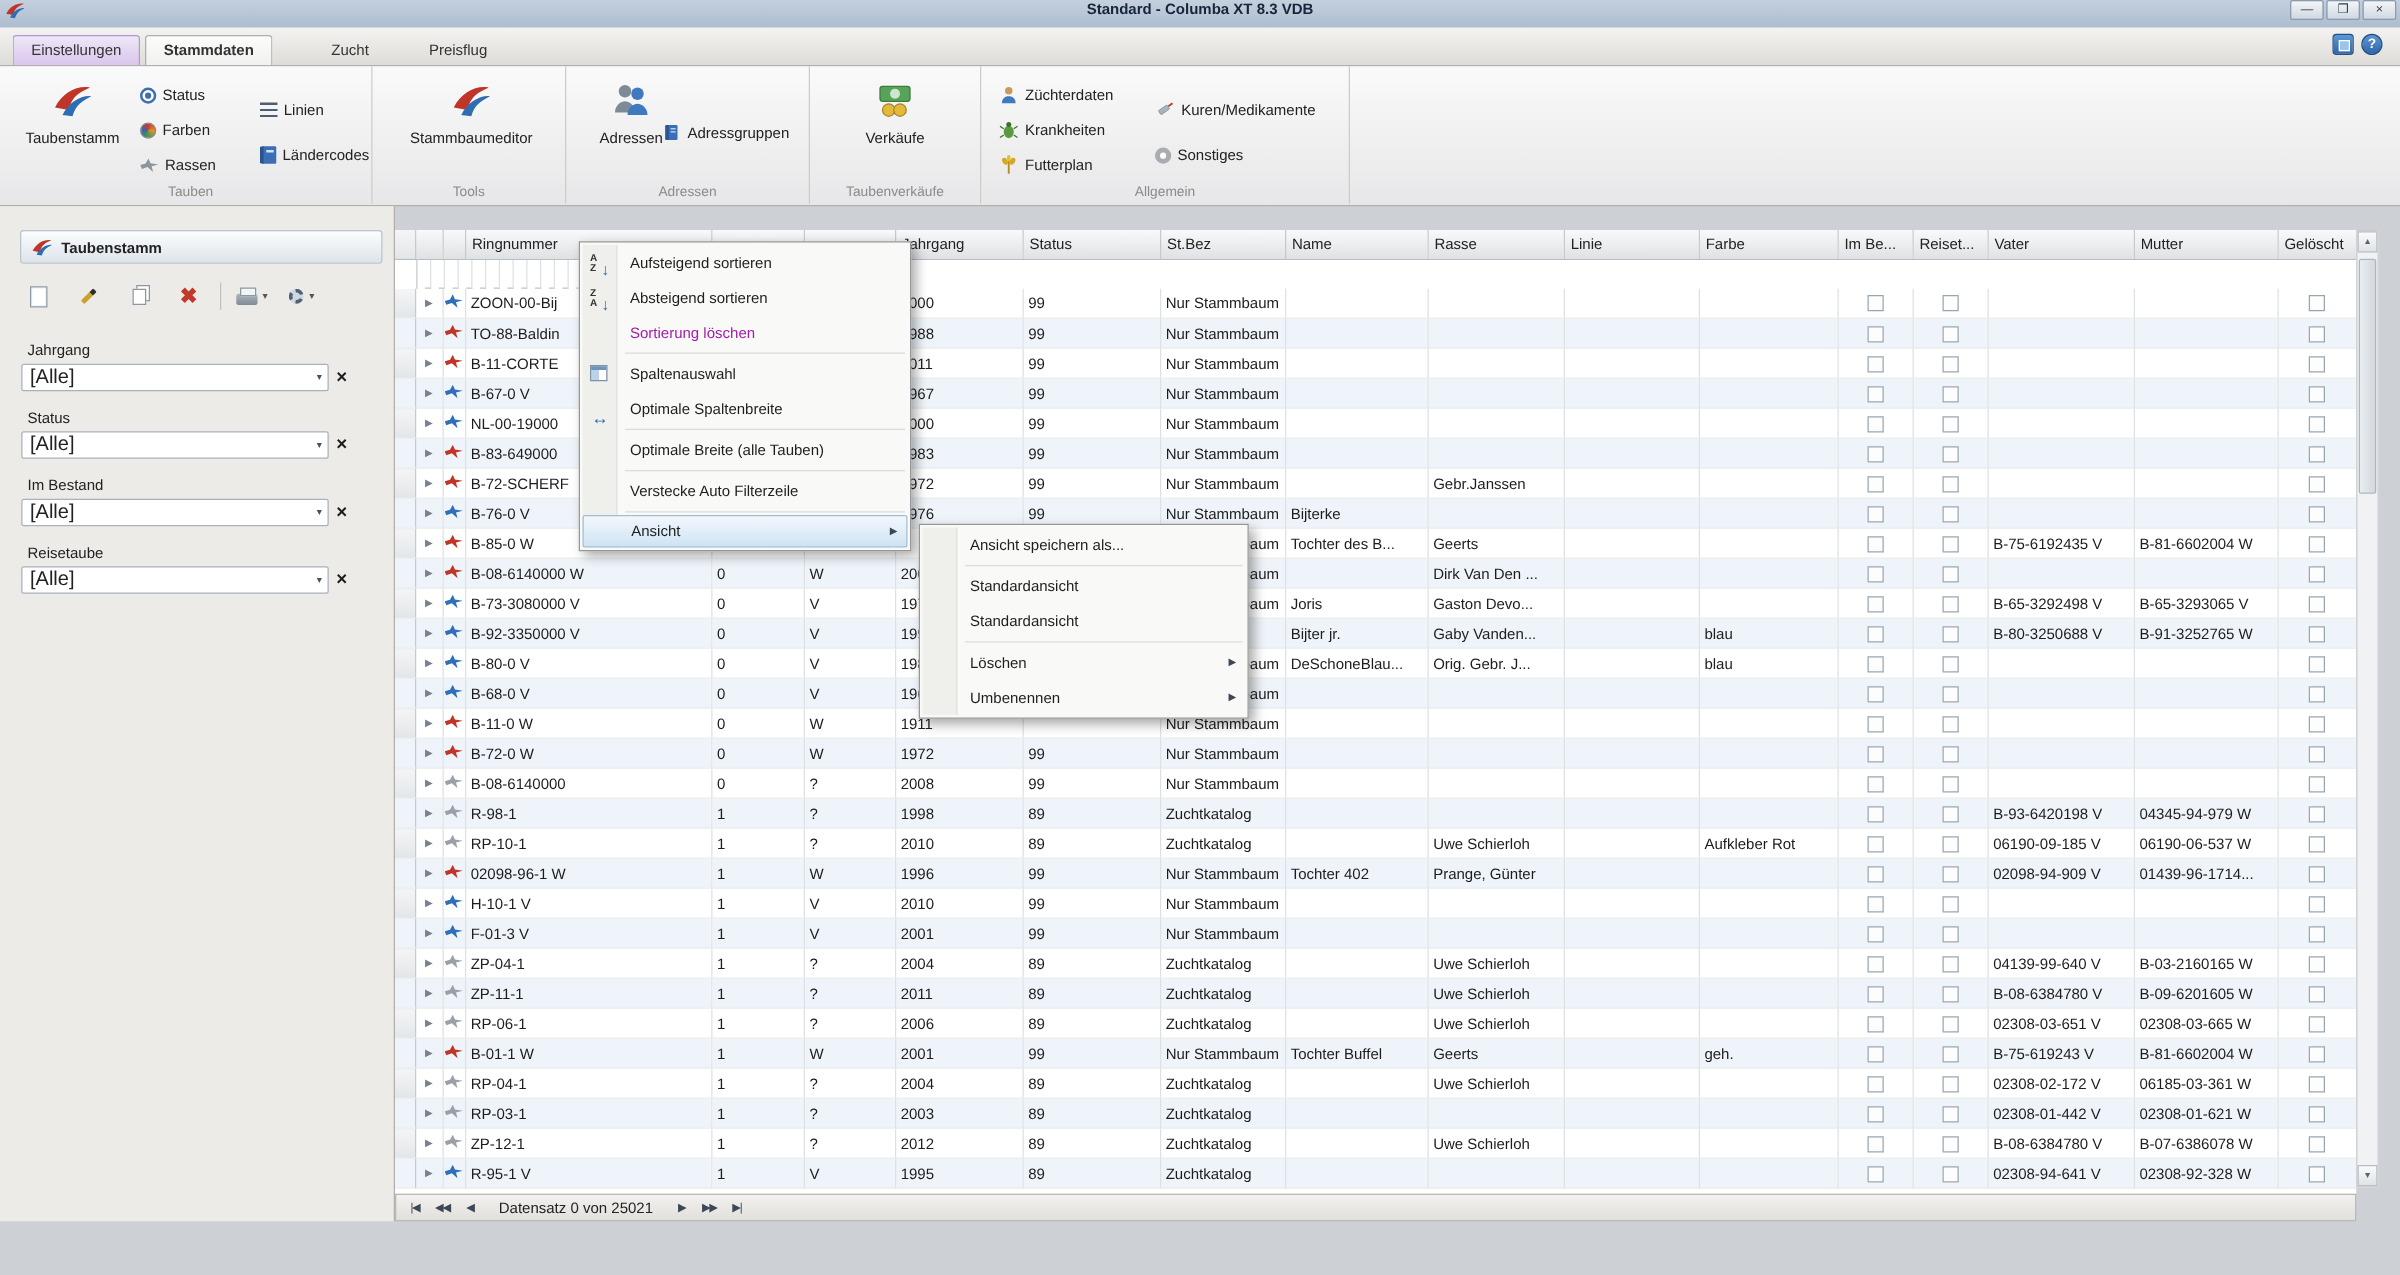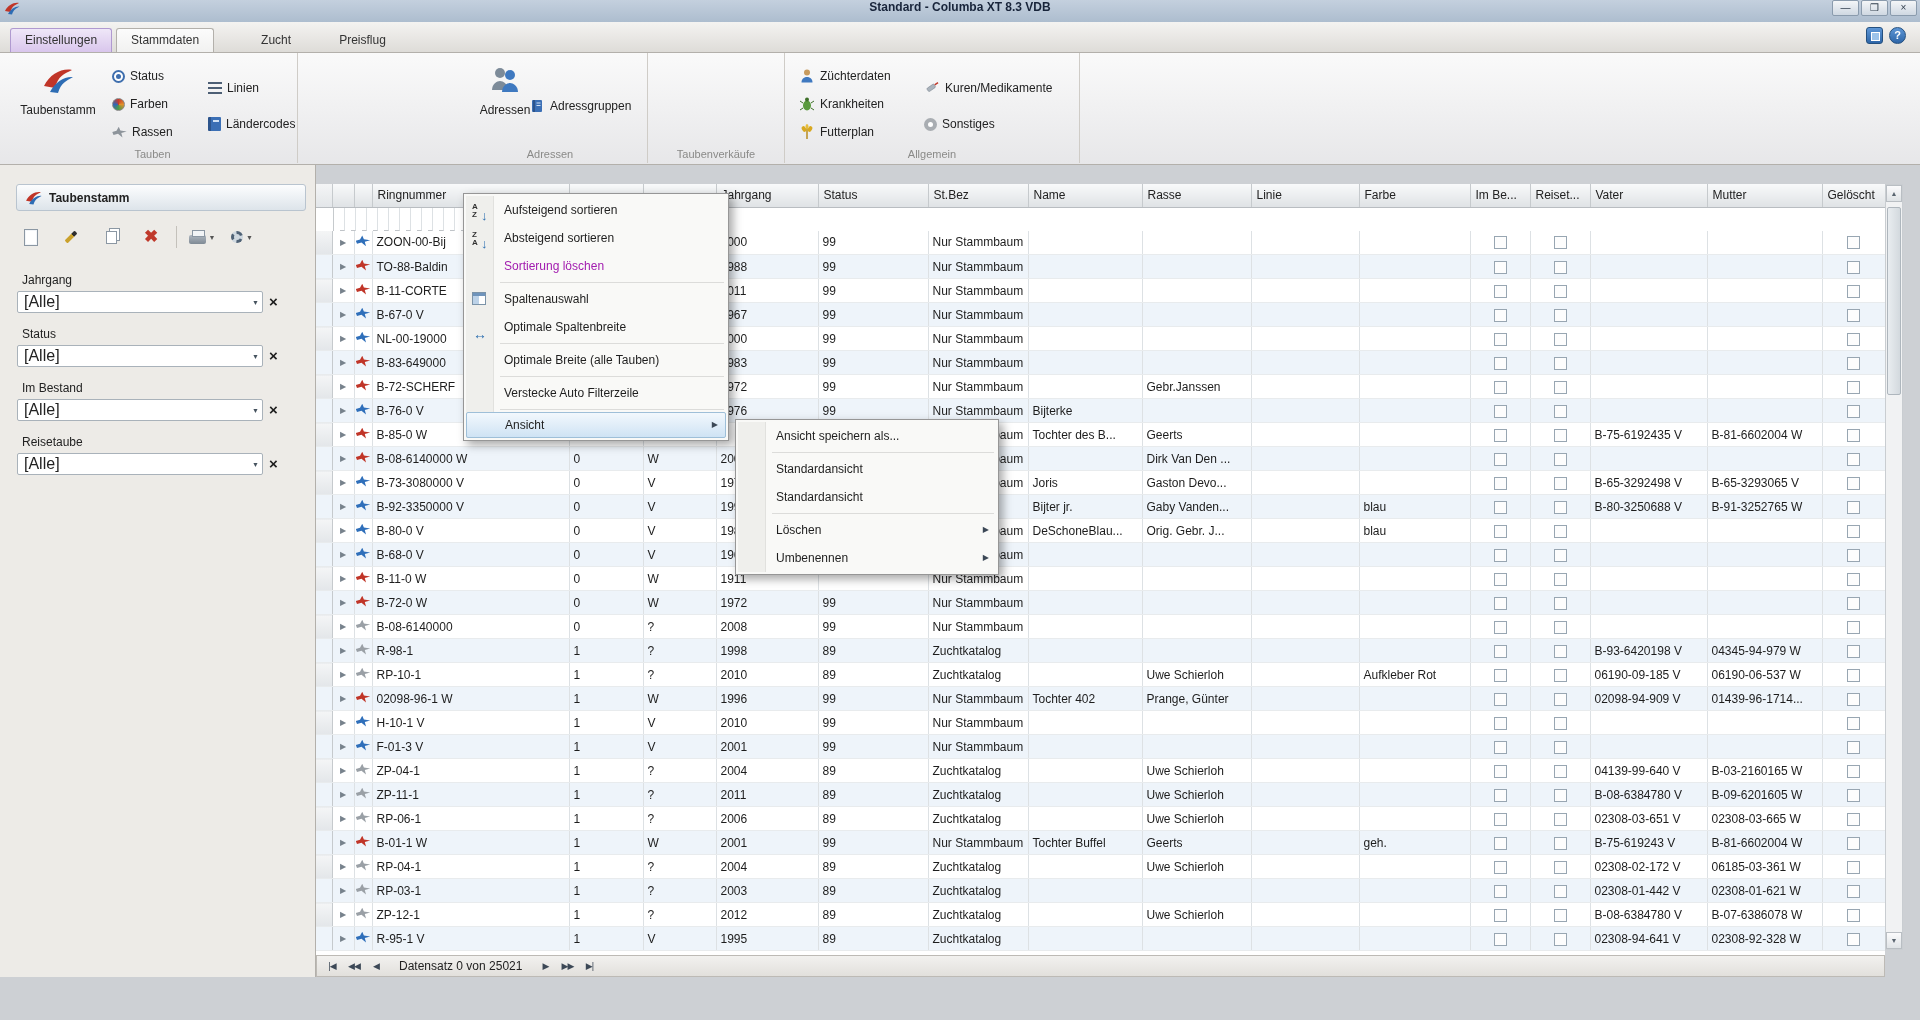--- a/index.html
+++ b/index.html
@@ -10,21 +10,21 @@
   .titlebar{position:absolute;left:0;top:0;right:0;height:38px;background:linear-gradient(#c4d0de,#9db0c4);display:flex;align-items:flex-start;border-bottom:1px solid #8496aa}
   .titlebar .logo{width:16px;height:16px;margin-left:4px}
   .titlebar .wtitle{position:absolute;left:0;right:0;text-align:center;font-weight:bold;font-size:12px;color:#18243a}
   .wbuttons{margin-left:auto;display:flex;gap:2px;margin-right:3px;z-index:2}
   .wbtn{width:27px;height:16px;background:linear-gradient(#f4f6f8,#cfd8e2);border:1px solid #8a9bad;border-radius:2px;font-size:10px;line-height:14px;text-align:center;color:#33404e}
 
   
   .tabrow{position:absolute;left:0;top:22px;right:0;height:31px;background:linear-gradient(#f4f3f1,#dedcd8);border-bottom:1px solid #b3b0ab;display:flex;align-items:flex-end}
   .tab{height:24px;line-height:22px;padding:0 14px;margin-right:4px;font-size:12px;color:#333;border:1px solid transparent;border-bottom:none;border-radius:3px 3px 0 0}
   .tab.skin{background:linear-gradient(#efe7f8,#d9c6ec);border-color:#b09ad0;margin-left:10px}
-  .tab.active{background:linear-gradient(#fcfcfc,#f1f1f0);border-color:#b3b0ab;font-weight:normal}
+  .tab.active{background:linear-gradient(#fcfcfc,#f1f1f0);border-color:#b3b0ab;font-weight:bold}
   .toprightbtns{position:absolute;right:14px;top:5px;display:flex;gap:6px}
   .skinbtn{width:17px;height:17px;border-radius:3px;background:linear-gradient(#5d96d6,#2e66a8);border:1px solid #24507f;position:relative}
   .skinbtn::after{content:"";position:absolute;left:4px;top:4px;width:7px;height:7px;border:1px solid #fff;background:#9cc3ea}
   .helpbtn{width:17px;height:17px;border-radius:50%;background:linear-gradient(#5d96d6,#2e66a8);border:1px solid #24507f;color:#fff;font-weight:bold;font-size:11px;text-align:center;line-height:15px}
 
   
   .ribbon{position:absolute;left:0;top:53px;right:0;height:112px;background:linear-gradient(#fafafa,#e7e7e9);border-bottom:1px solid #b3b0ab}
   .rgroup{position:absolute;top:0;height:110px;border-right:1px solid #cfccc7}
   .rgroup .caption{position:absolute;left:0;right:0;bottom:3px;text-align:center;font-size:11px;color:#8a8a88}
   .bigbtn{position:absolute;top:3px;width:92px;height:88px;display:flex;flex-direction:column;align-items:center;justify-content:flex-start;padding-top:8px;border-radius:3px}
@@ -217,38 +217,53 @@
       <span class="ic i-linien"></span>
       <span class="slabel">Linien</span>
     </div>
     <div class="smallbtn" style="left:196px;top:60px">
       <span class="ic i-book"></span>
       <span class="slabel">Ländercodes</span>
     </div>
     <div class="caption">Tauben</div>
   </div>
 
+  <div class="rgroup" style="left:298px;width:155px">
+    <div class="bigbtn" style="left:25px;width:108px">
+      <svg>
+          <use href="#pigeon"></use>
+        </svg>
+      <div class="blabel">Stammbaumeditor</div>
+    </div>
+    <div class="caption">Tools</div>
+  </div>
 
   <div class="rgroup" style="left:453px;width:195px">
     <div class="bigbtn" style="left:12px;width:80px">
       <svg>
           <use href="#people"></use>
         </svg>
       <div class="blabel">Adressen</div>
     </div>
     <div class="smallbtn" style="left:72px;top:42px">
       <svg class="si">
           <use href="#book"></use>
         </svg>
       <span class="slabel">Adressgruppen</span>
     </div>
     <div class="caption">Adressen</div>
   </div>
 
   <div class="rgroup" style="left:648px;width:137px">
+    <div class="bigbtn" style="left:22px">
+      <svg>
+          <use href="#money"></use>
+        </svg>
+      <div class="blabel">Verkäufe</div>
+    </div>
     <div class="caption">Taubenverkäufe</div>
   </div>
 
   <div class="rgroup" style="left:785px;width:295px">
     <div class="smallbtn" style="left:10px;top:12px">
       <svg class="si">
           <use href="#person"></use>
         </svg>
       <span class="slabel">Züchterdaten</span>
     </div>

